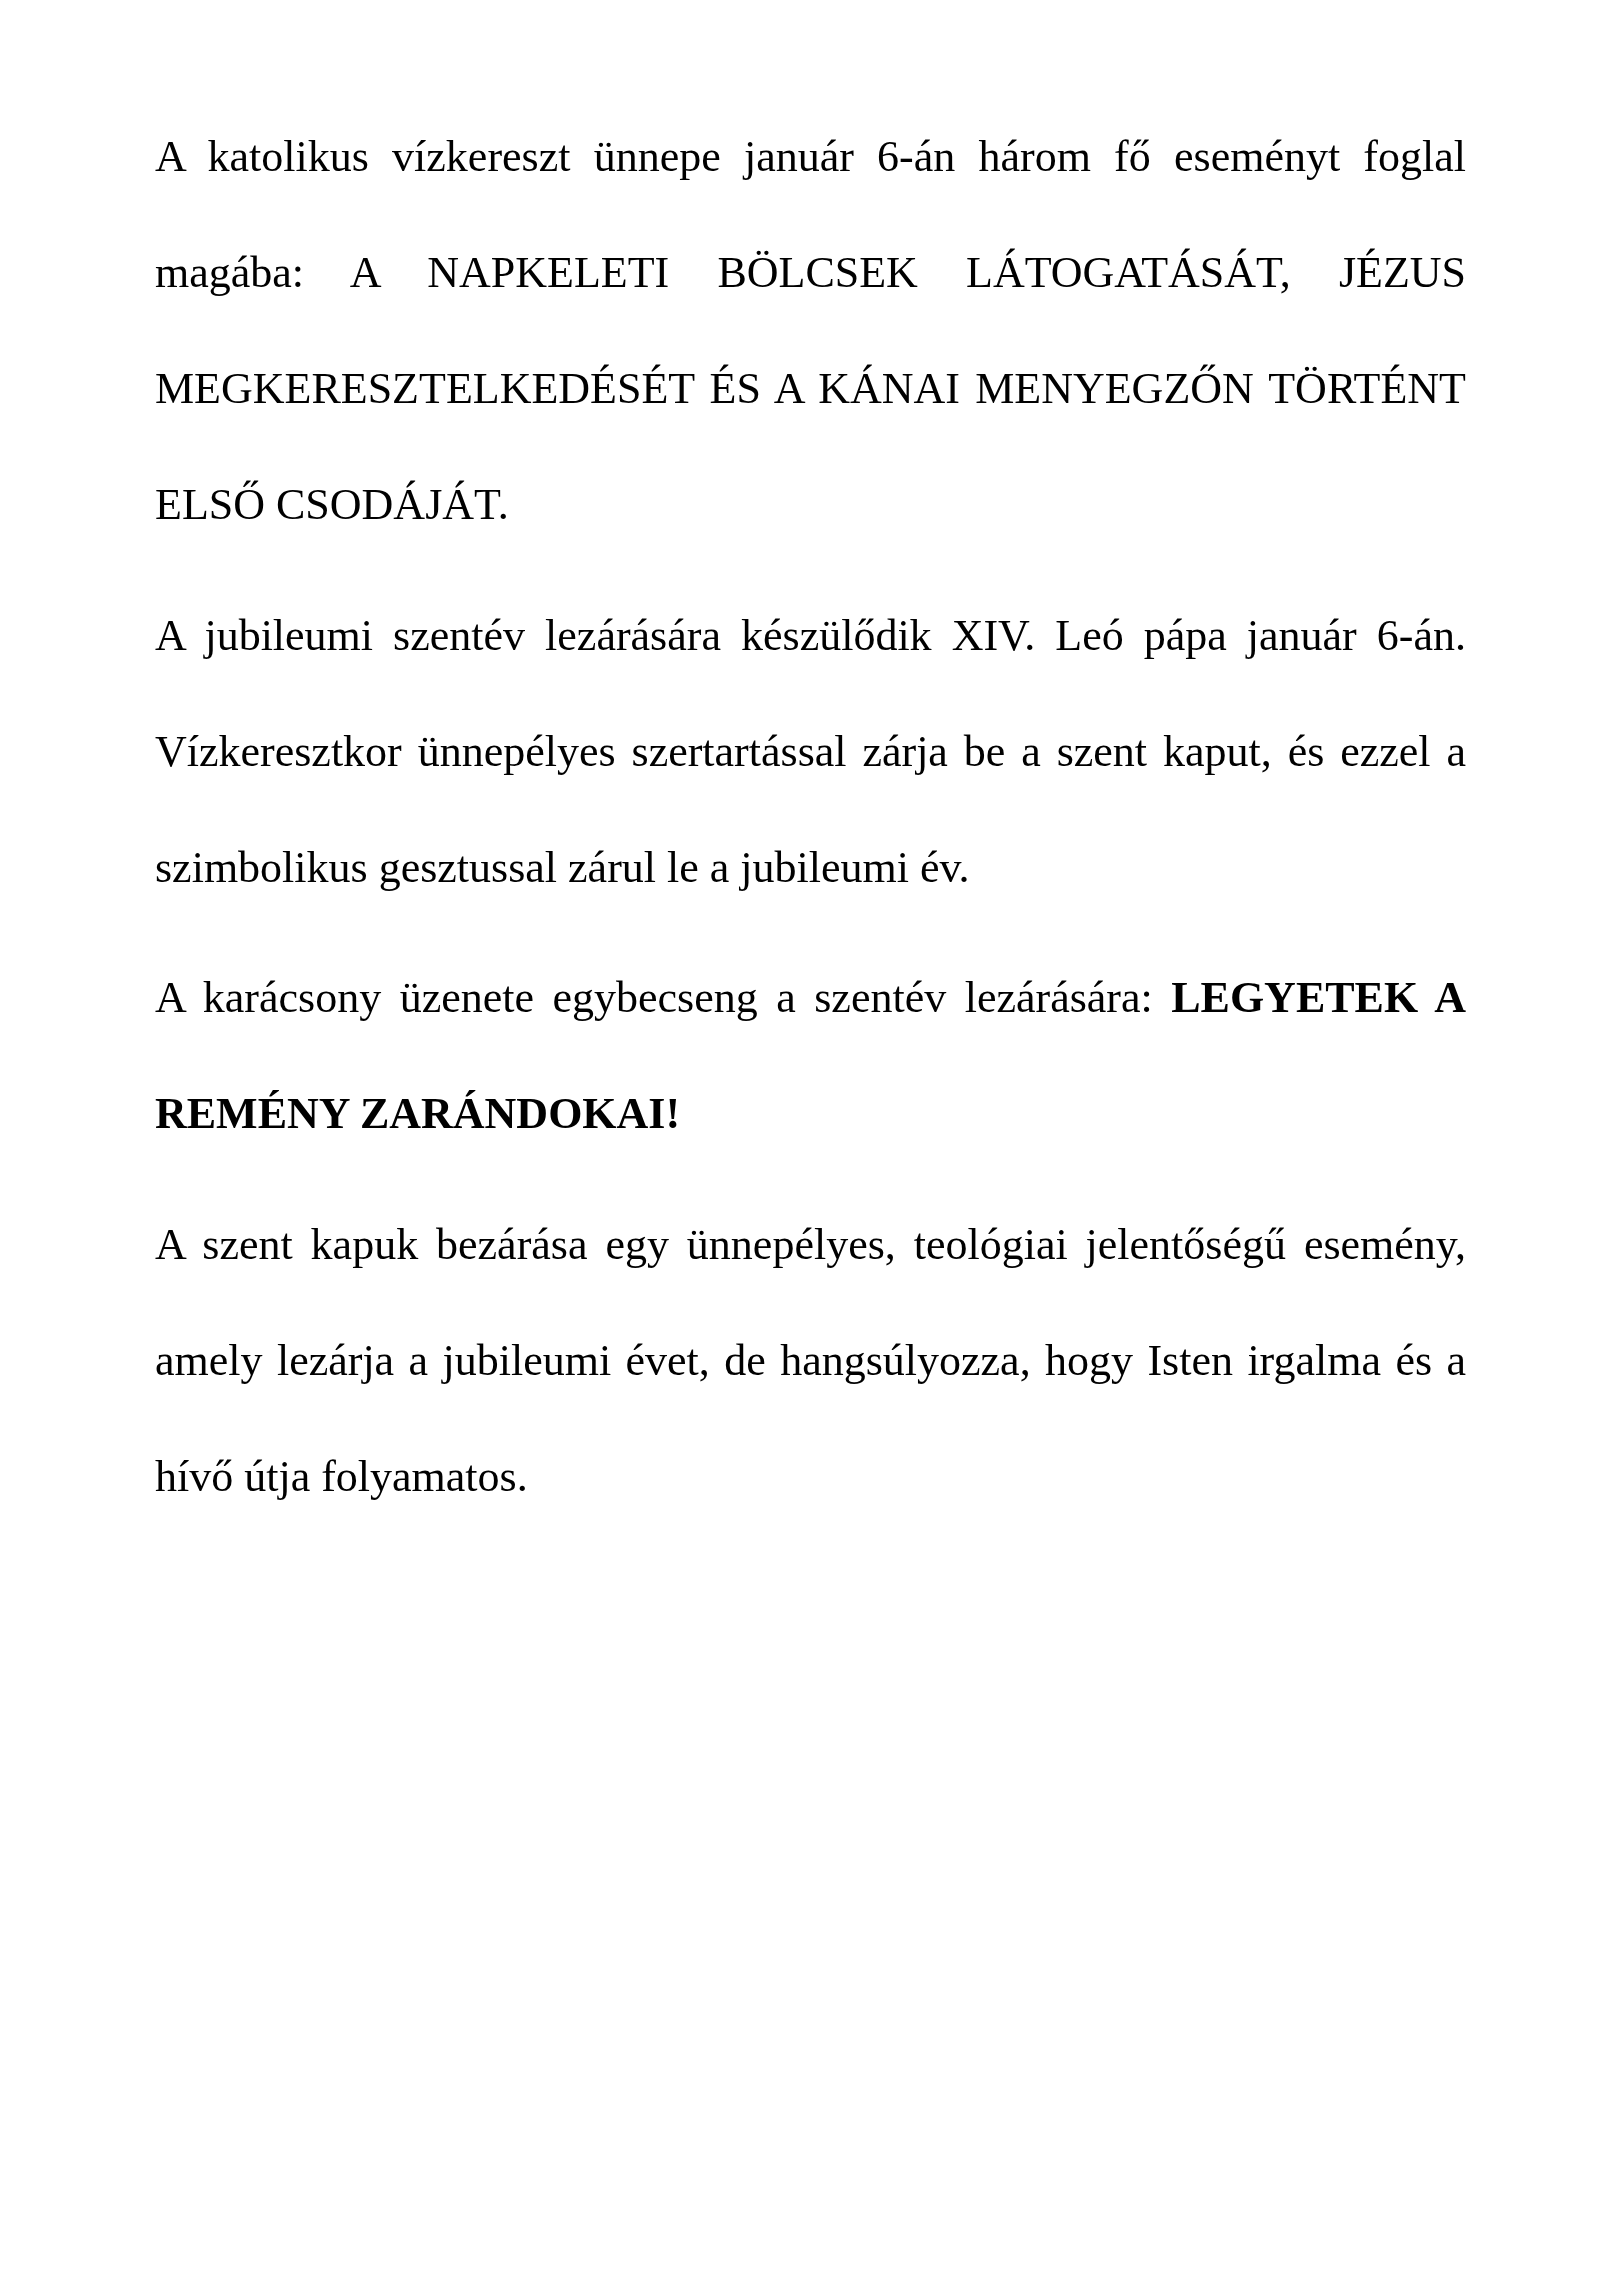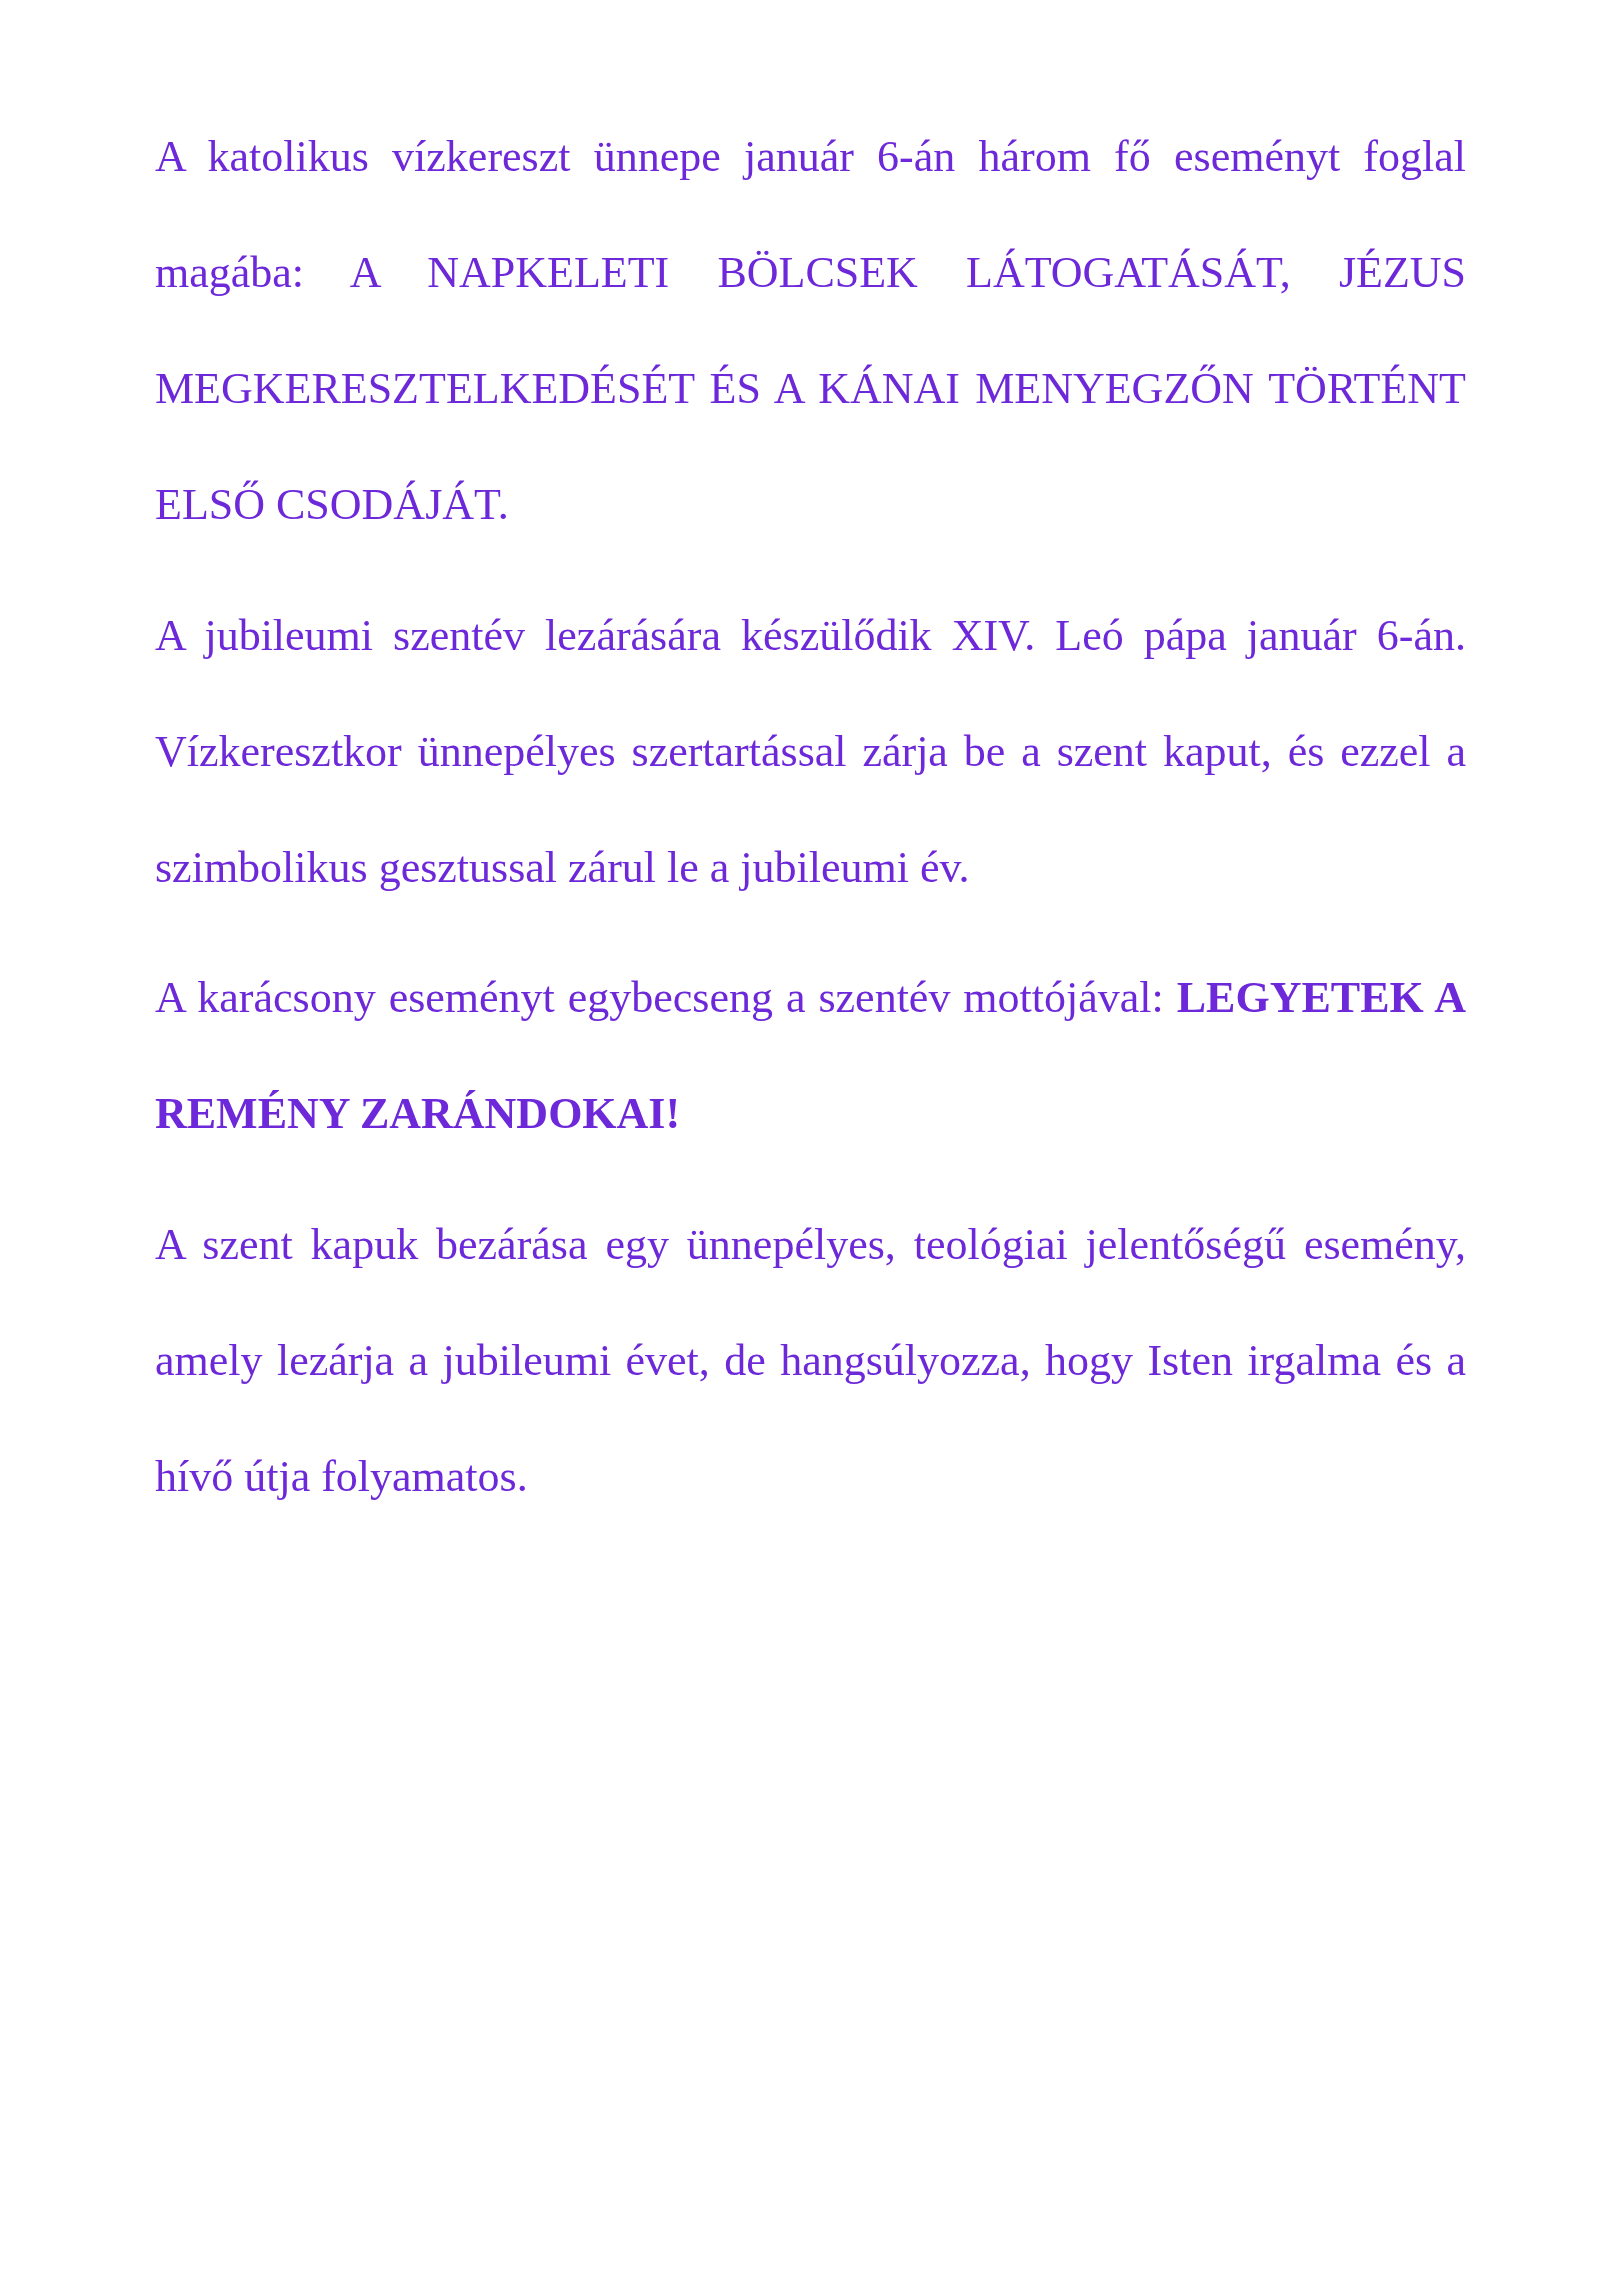--- a/index.html
+++ b/index.html
@@ -13,21 +13,21 @@
       height: 2293px;
       background: #ffffff;
       overflow: hidden;
       box-sizing: border-box;
     }
     .text-block {
       position: absolute;
       top: 99px;
       left: 155px;
       width: 1311px;
-      color: #6d28d9;
+      color: #000000;
       font-family: "Liberation Serif", "DejaVu Serif", serif;
       font-size: 44px;
       line-height: 116px;
       text-align: justify;
       word-spacing: normal;
       -webkit-hyphens: none;
       hyphens: none;
     }
     .text-block p {
       margin: 0 0 14.7px 0;
@@ -36,17 +36,17 @@
     .run { font-weight: normal; }
     .run.bold { font-weight: bold; }
   </style>
 </head>
 <body>
 
 <div class="page">
   <div class="text-block" id="text-block">
       <p><span class="run">A katolikus vízkereszt ünnepe január 6-án három fő eseményt foglal magába: A NAPKELETI BÖLCSEK LÁTOGATÁSÁT, JÉZUS MEGKERESZTELKEDÉSÉT ÉS A KÁNAI MENYEGZŐN TÖRTÉNT ELSŐ CSODÁJÁT.</span></p>
       <p><span class="run">A jubileumi szentév lezárására készülődik XIV. Leó pápa január 6-án. Vízkeresztkor ünnepélyes szertartással zárja be a szent kaput, és ezzel a szimbolikus gesztussal zárul le a jubileumi év.</span></p>
-      <p><span class="run">A karácsony eseményt egybecseng a szentév mottójával: </span><span class="run bold">LEGYETEK A REMÉNY ZARÁNDOKAI!</span></p>
+      <p><span class="run">A karácsony üzenete egybecseng a szentév lezárására: </span><span class="run bold">LEGYETEK A REMÉNY ZARÁNDOKAI!</span></p>
       <p><span class="run">A szent kapuk bezárása egy ünnepélyes, teológiai jelentőségű esemény, amely lezárja a jubileumi évet, de hangsúlyozza, hogy Isten irgalma és a hívő útja folyamatos.</span></p>
     </div>
 </div>
 
 
 </body></html>

